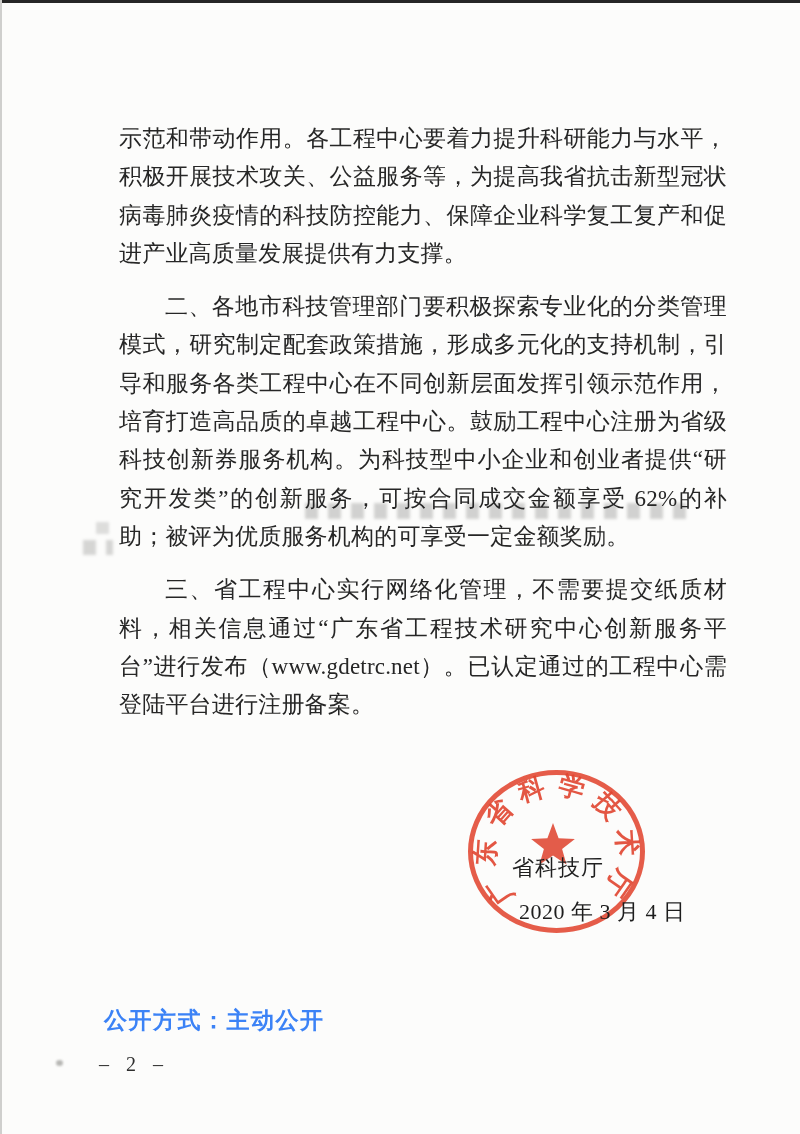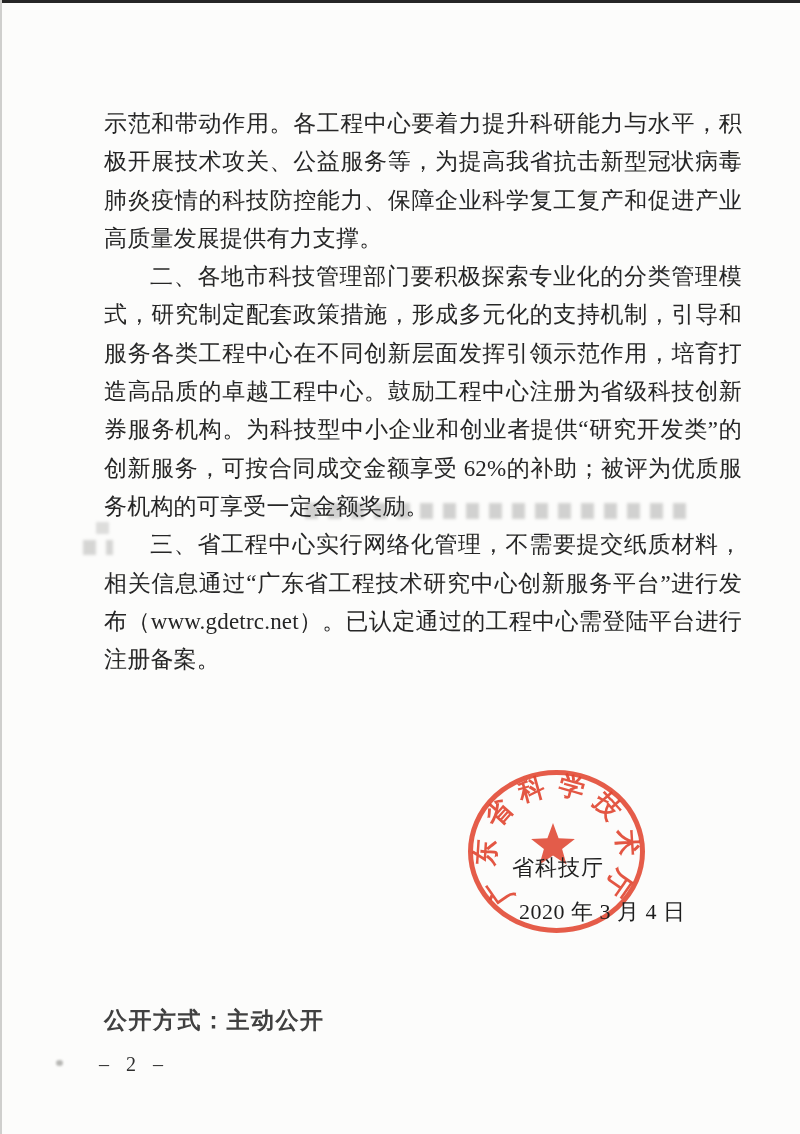--- a/index.html
+++ b/index.html
@@ -40,21 +40,21 @@
   
   .body-text {
     position: absolute;
     left: 104px; top: 105px; width: 638px;
     font-size: 23px; line-height: 38.3px;
     color: #262626;
     text-align: justify;
     text-align-last: left;
     letter-spacing: 0.2px;
   }
-  .body-text p { margin: 0; }
+  .body-text p { margin: 15px; }
   .body-text p.indent { text-indent: 2em; }
 
   .attachment {
     position: absolute;
     left: 147px; top: 733px;
     font-size: 23px; line-height: 38px;
     color: #262626; letter-spacing: 0.2px;
     white-space: nowrap;
   }
 
@@ -69,21 +69,21 @@
     position: absolute; left: 483px; top: 897px;
     font-size: 22px; color: #1d1d1d; letter-spacing: 0.5px;
     white-space: nowrap;
     margin-left: 36px;
   }
 
   
   .disclosure {
     position: absolute; left: 104px; top: 1005px;
     font-family: Liberation Mono, monospace;
-    font-weight: 700; font-size: 23px; color: #404040;
+    font-weight: 700; font-size: 23px; color: #3b82f6;
     letter-spacing: 1.5px; white-space: nowrap;
   }
   .page-number {
     position: absolute; left: 99px; top: 1053px;
     font-size: 20px; color: #2e2e2e; letter-spacing: 6px;
     white-space: nowrap;
   }
 </style>
 </head>
 <body>

